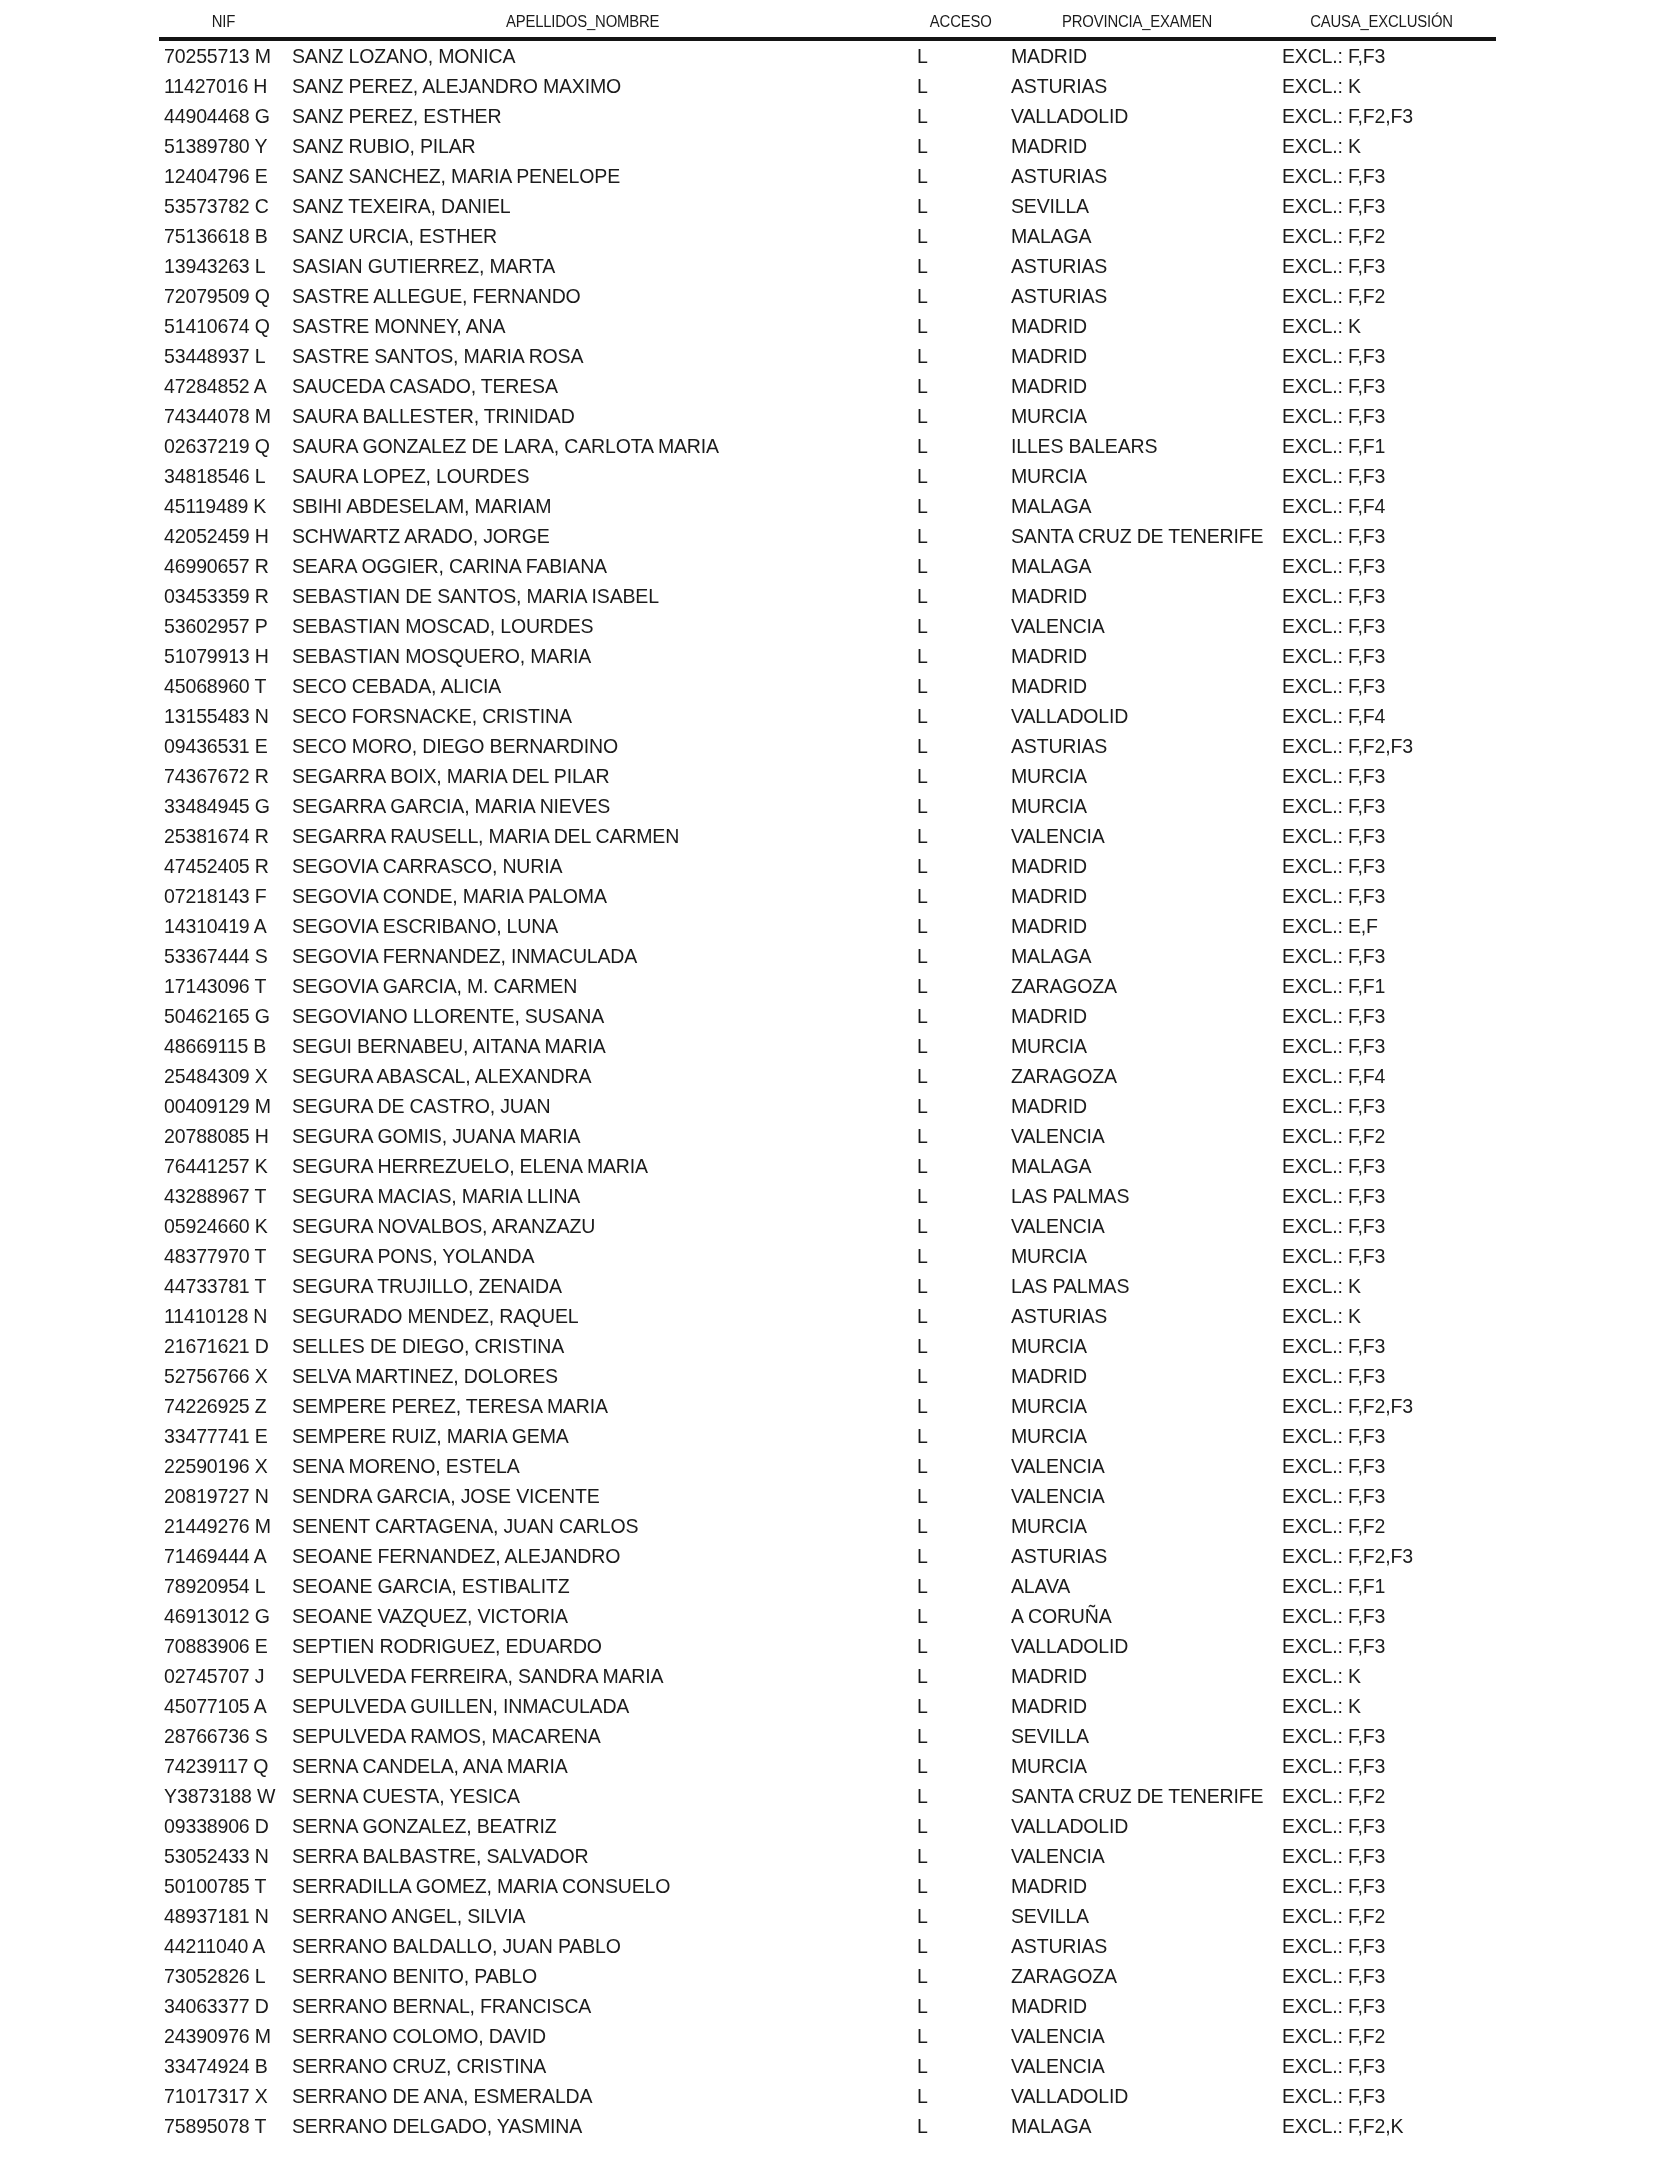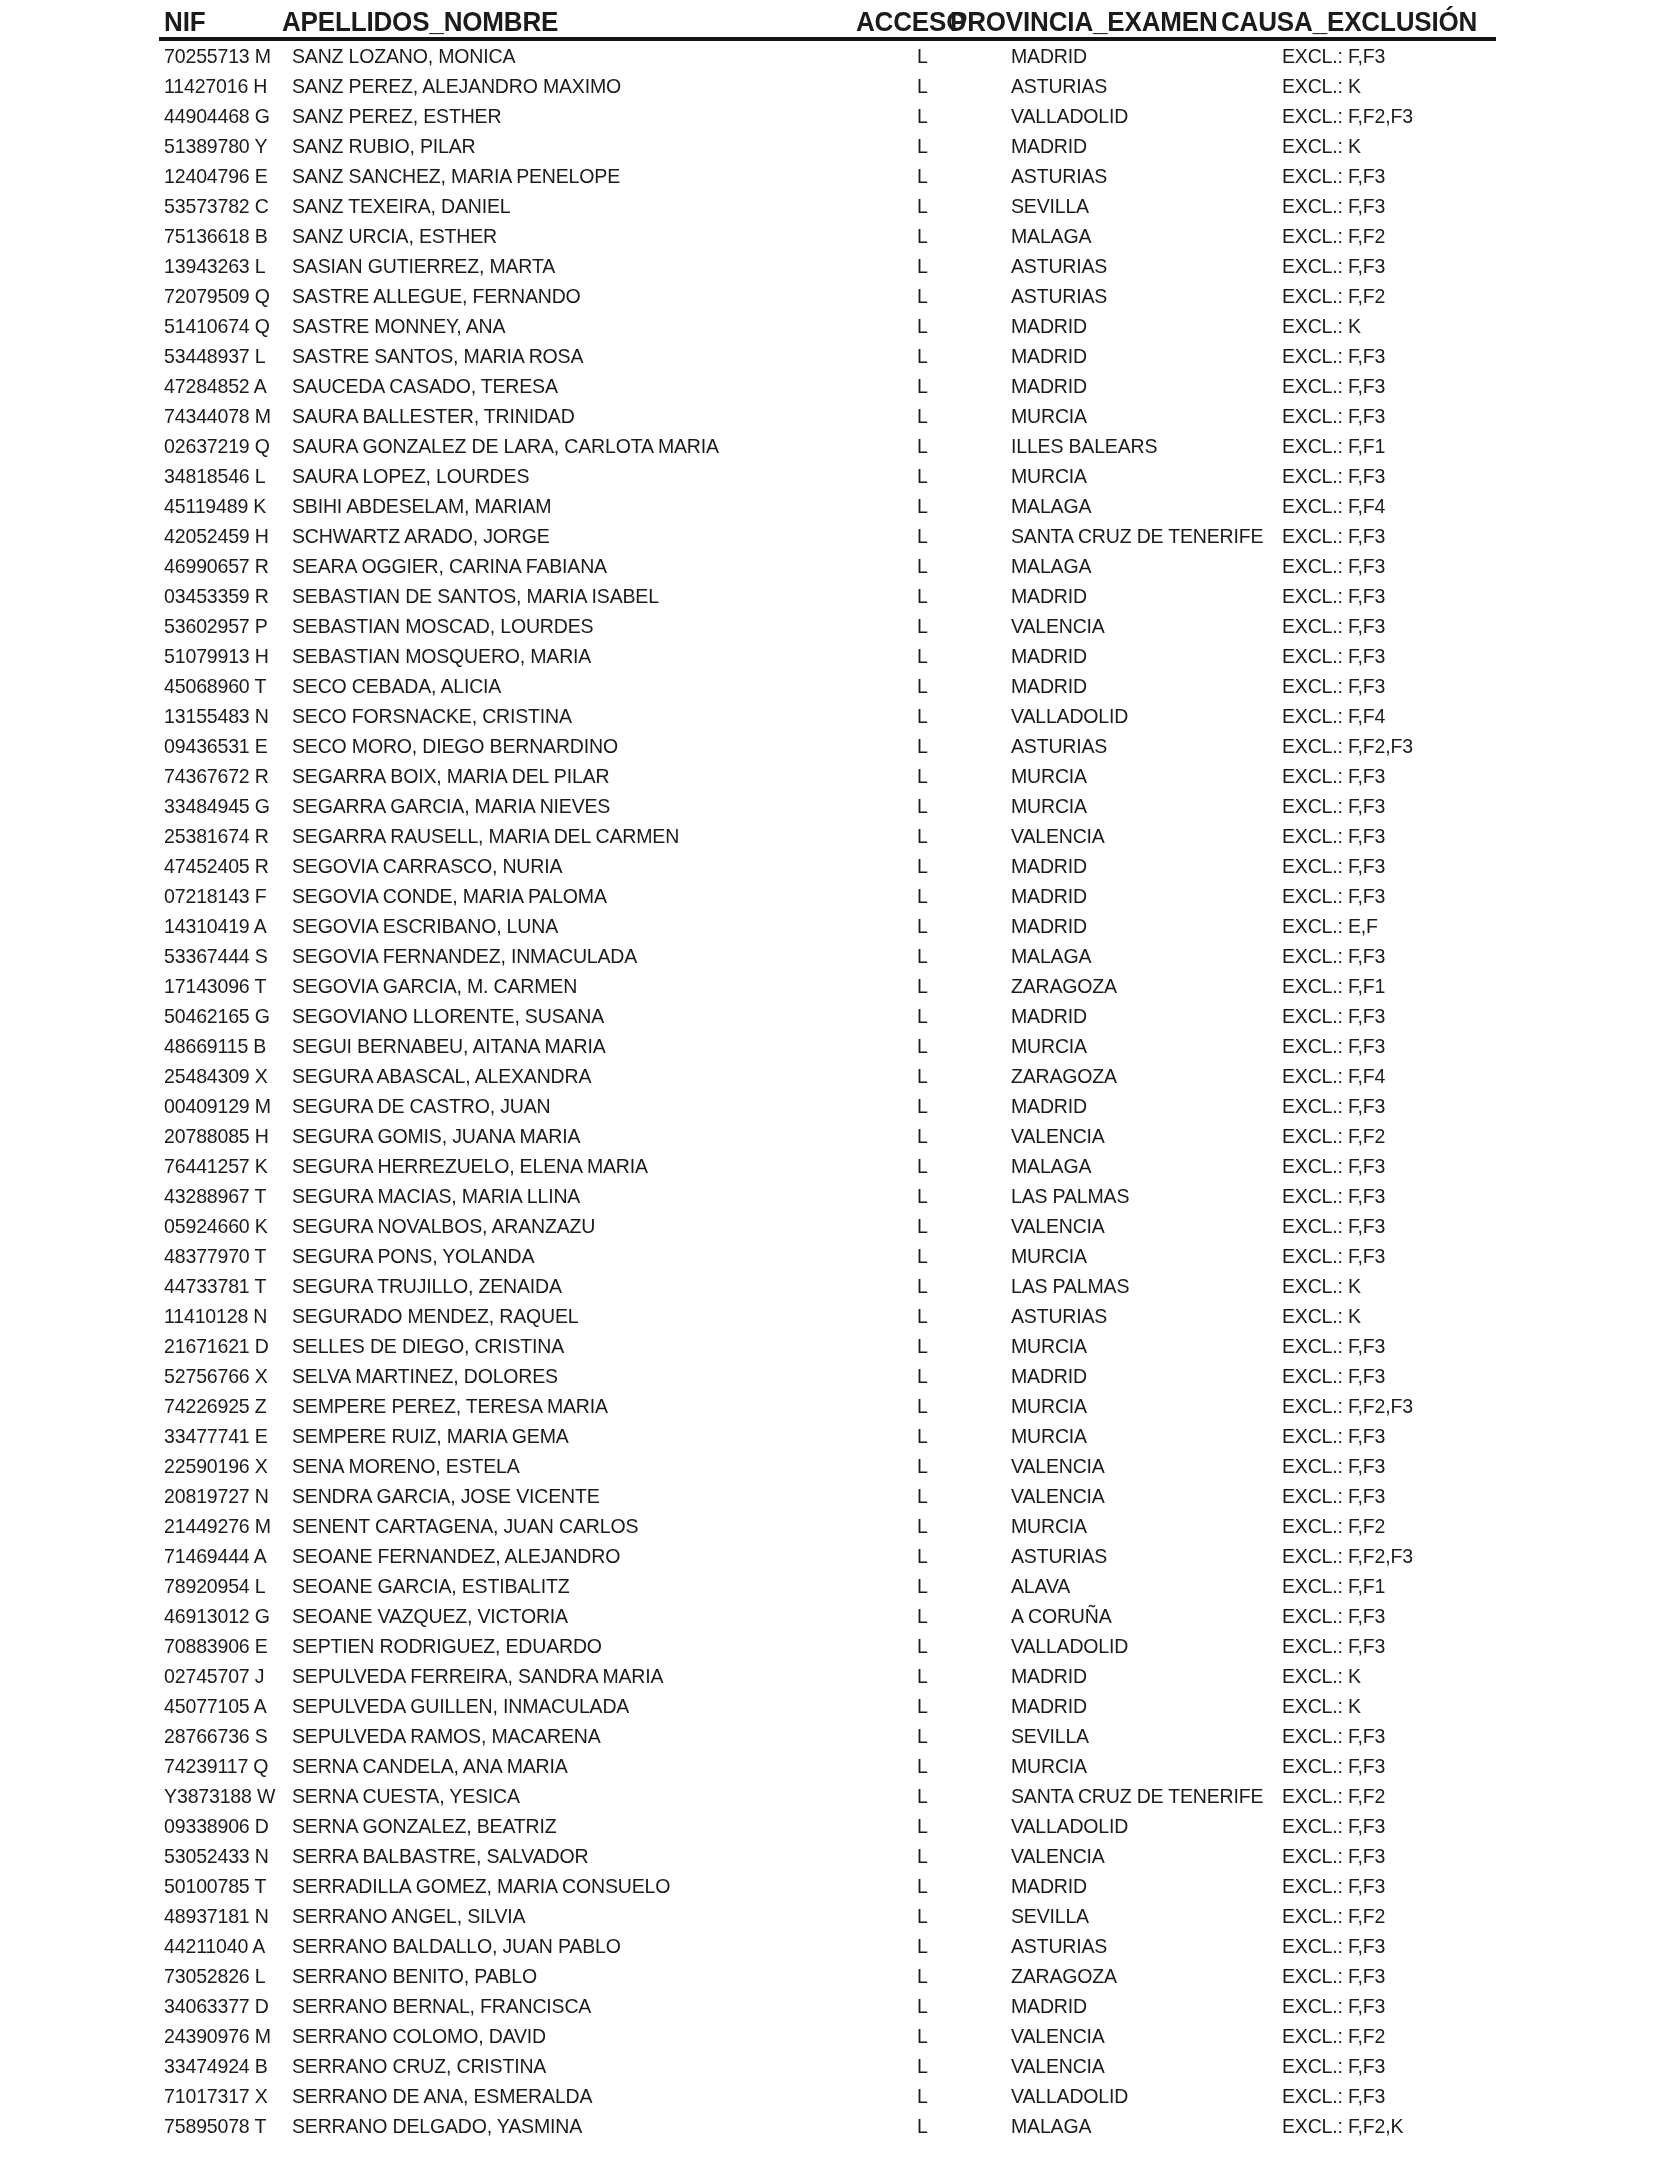--- a/index.html
+++ b/index.html
@@ -19,22 +19,23 @@
     position: absolute;
     left: 159px;
     top: 6.3px;
     width: 1337px;
   }
   .thead {
     display: flex;
     align-items: center;
     height: 31px;
     border-bottom: 4.7px solid #141414;
-    font-weight: 700;
-    font-size: 28px;
+    font-weight: 400;
+    font-size: 16px;
+    text-align: center;
   }
   .row {
     display: flex;
     align-items: center;
     height: 30px;
     font-size: 21px;
   }
   .cell {
     white-space: nowrap;
     overflow: visible;

